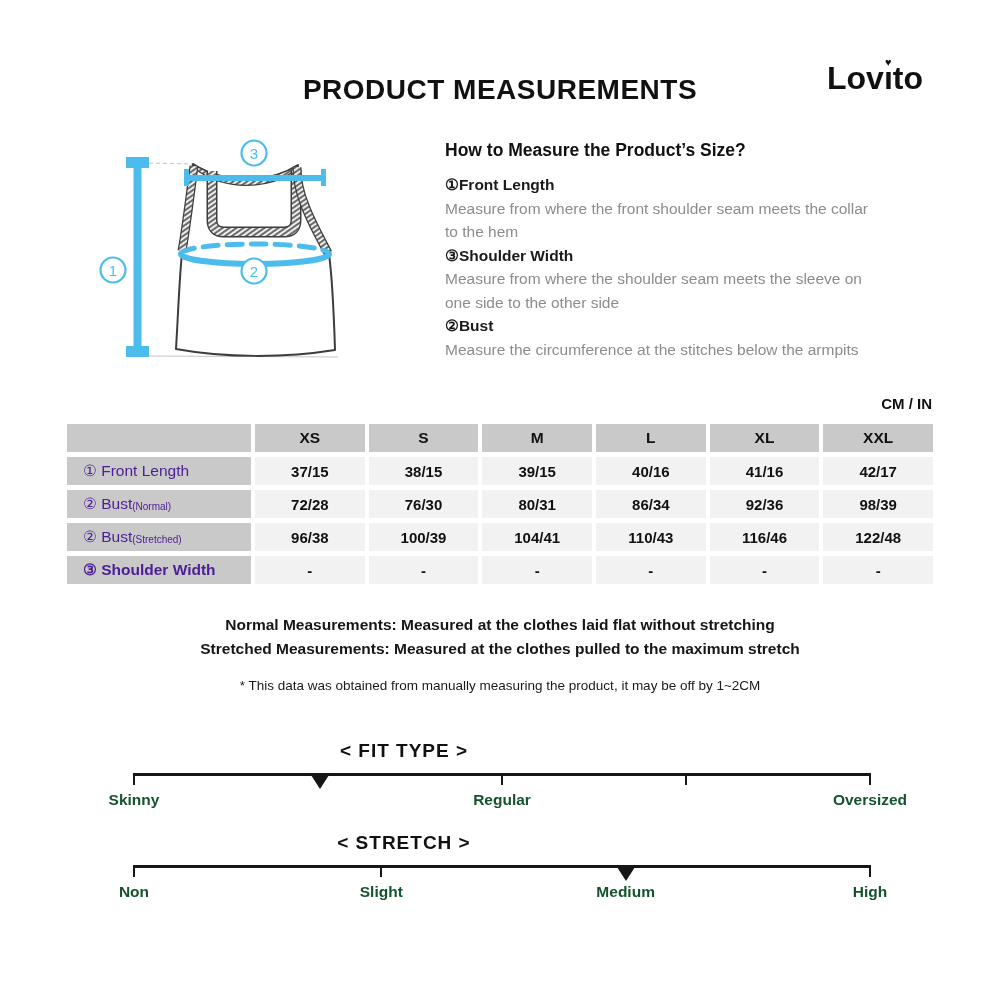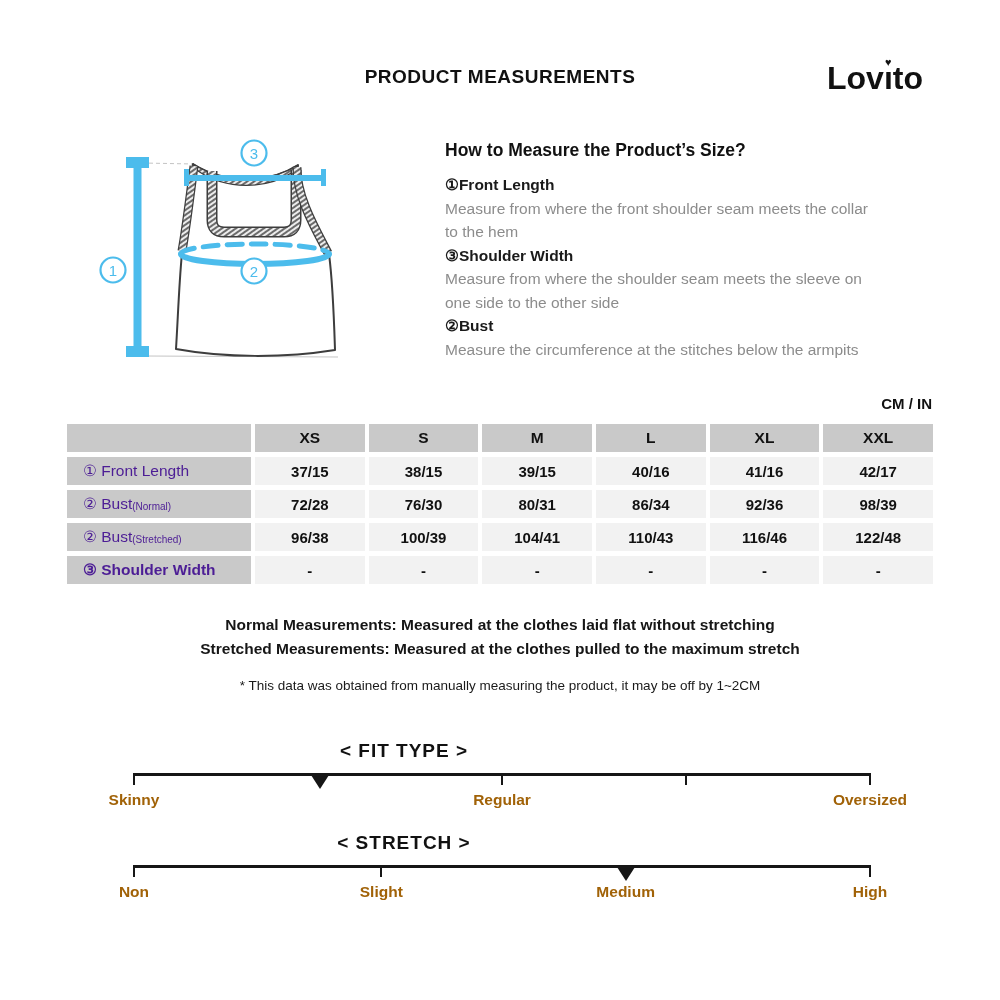--- a/index.html
+++ b/index.html
@@ -1,20 +1,20 @@
 <!DOCTYPE html>
 <html><head>
 <meta charset="utf-8">
 <style>
   html,body{margin:0;padding:0;background:#fff;}
   #page{position:relative;width:1000px;height:1000px;background:#fff;overflow:hidden;
         font-family:"Liberation Sans",sans-serif;color:#111;}
   
-  .title{position:absolute;top:66px;left:0;width:1000px;text-align:center;
-         font-size:19px;font-weight:700;letter-spacing:.5px;}
+  .title{position:absolute;top:74px;left:0;width:1000px;text-align:center;
+         font-size:28px;font-weight:700;letter-spacing:.5px;}
   .brand{position:absolute;top:60px;right:77px;font-size:32px;font-weight:700;letter-spacing:0px;}
   .bi{position:relative;display:inline-block;}
   .bi .heart{position:absolute;left:50%;top:-3px;transform:translateX(-50%);font-size:11px;line-height:1;}
   
   .diagram{position:absolute;left:90px;top:133px;width:330px;height:252px;}
   
   .howto{position:absolute;left:445px;top:140px;width:460px;}
   .howto h2{margin:0 0 12px 0;font-size:17.5px;font-weight:700;}
   .hlabel{font-size:15.5px;font-weight:700;line-height:23.5px;color:#1a1a1a;}
   .hdesc{font-size:15.5px;font-weight:400;line-height:23.5px;color:#8c8c8c;width:440px;}
@@ -38,21 +38,21 @@
   
   .scale-title{position:absolute;left:0;width:808px;text-align:center;
          font-size:19px;font-weight:700;letter-spacing:1px;}
   .scale{position:absolute;left:134px;width:736px;height:40px;}
   .sline{position:absolute;left:0;top:0;width:100%;height:2.5px;background:#161616;}
   .tick{position:absolute;top:0;width:2px;height:12px;background:#161616;transform:translateX(-50%);}
   .smarker{position:absolute;top:2px;width:0;height:0;transform:translateX(-50%);
          border-left:9px solid transparent;border-right:9px solid transparent;
          border-top:14px solid #161616;}
   .slabel{position:absolute;top:18px;transform:translateX(-50%);white-space:nowrap;
-         font-size:15.5px;font-weight:700;color:#a16207;}
+         font-size:15.5px;font-weight:700;color:#14532d;}
 </style>
 </head>
 <body>
 
 <div id="page">
 
   <div class="title">PRODUCT MEASUREMENTS</div>
 
   <div class="brand"><span>Lov</span><span class="bi"><span class="heart">♥</span><span>ı</span></span><span>to</span></div>
 

